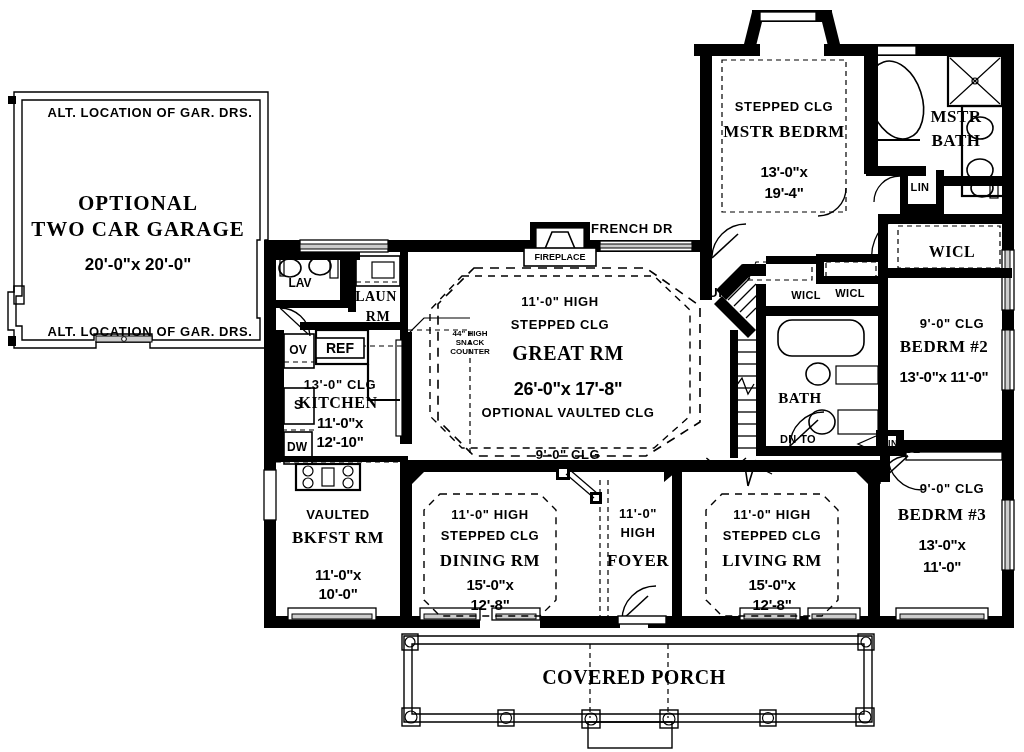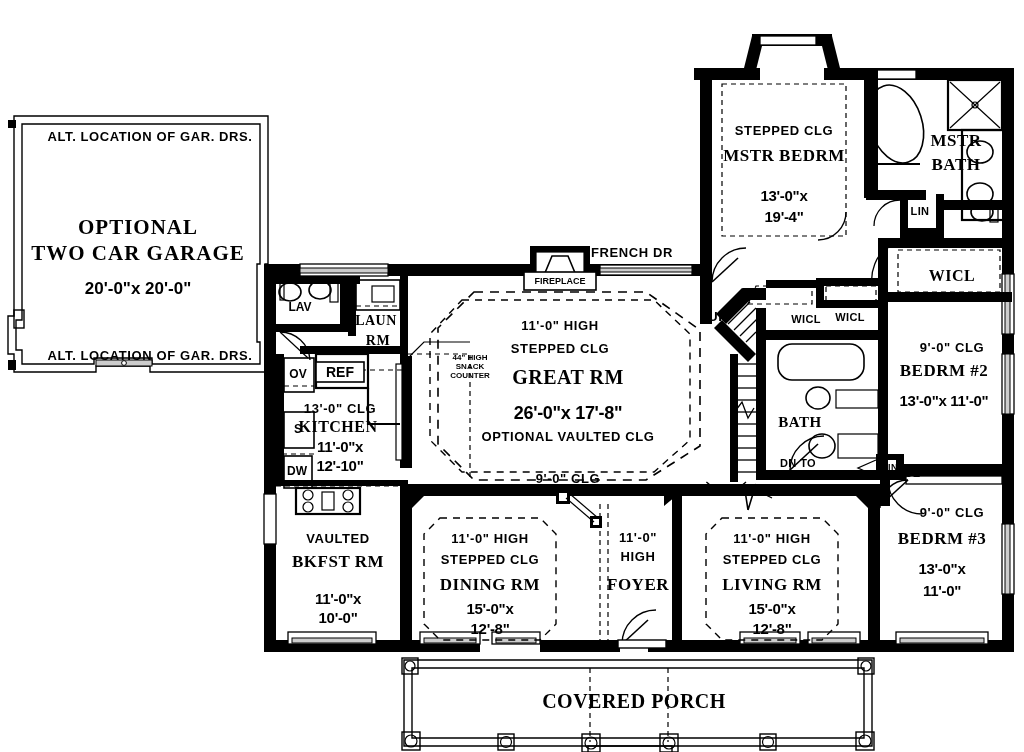--- a/index.html
+++ b/index.html
@@ -1,18 +1,18 @@
 <!DOCTYPE html>
 <html><head>
 <meta charset="utf-8">
 <title>Floor Plan</title>
 <style>
   html,body{margin:0;padding:0;background:#ffffff;}
   body{width:1024px;height:752px;overflow:hidden;font-family:"Liberation Sans",sans-serif;}
-  #plan-root{position:relative;width:1024px;height:692px;background:#fff;margin-top:24px;}
+  #plan-root{position:relative;width:1024px;height:692px;background:#fff;}
   svg{display:block;}
   .lbl{font-family:"Liberation Serif",serif;fill:#000;text-anchor:middle;dominant-baseline:middle;}
   .room-name{font-size:17px;font-weight:bold;letter-spacing:0.5px;}
   .room-name-sm{font-size:15px;font-weight:bold;letter-spacing:0.5px;}
   .dim{font-family:"Liberation Sans",sans-serif;font-size:15px;font-weight:bold;fill:#000;text-anchor:middle;dominant-baseline:middle;letter-spacing:-0.3px;}
   .clg{font-family:"Liberation Sans",sans-serif;font-size:13px;font-weight:bold;fill:#000;text-anchor:middle;dominant-baseline:middle;letter-spacing:0.6px;}
   .clg-sm{font-family:"Liberation Sans",sans-serif;font-size:11px;font-weight:bold;fill:#000;text-anchor:middle;dominant-baseline:middle;letter-spacing:0.4px;}
   .appl{font-family:"Liberation Sans",serif;font-size:12px;font-weight:bold;fill:#000;text-anchor:middle;dominant-baseline:middle;}
   .tiny{font-family:"Liberation Sans",sans-serif;font-size:8px;font-weight:bold;fill:#000;text-anchor:middle;dominant-baseline:middle;}
   .big-name{font-family:"Liberation Serif",serif;font-size:21px;font-weight:bold;fill:#000;text-anchor:middle;dominant-baseline:middle;letter-spacing:1px;}

